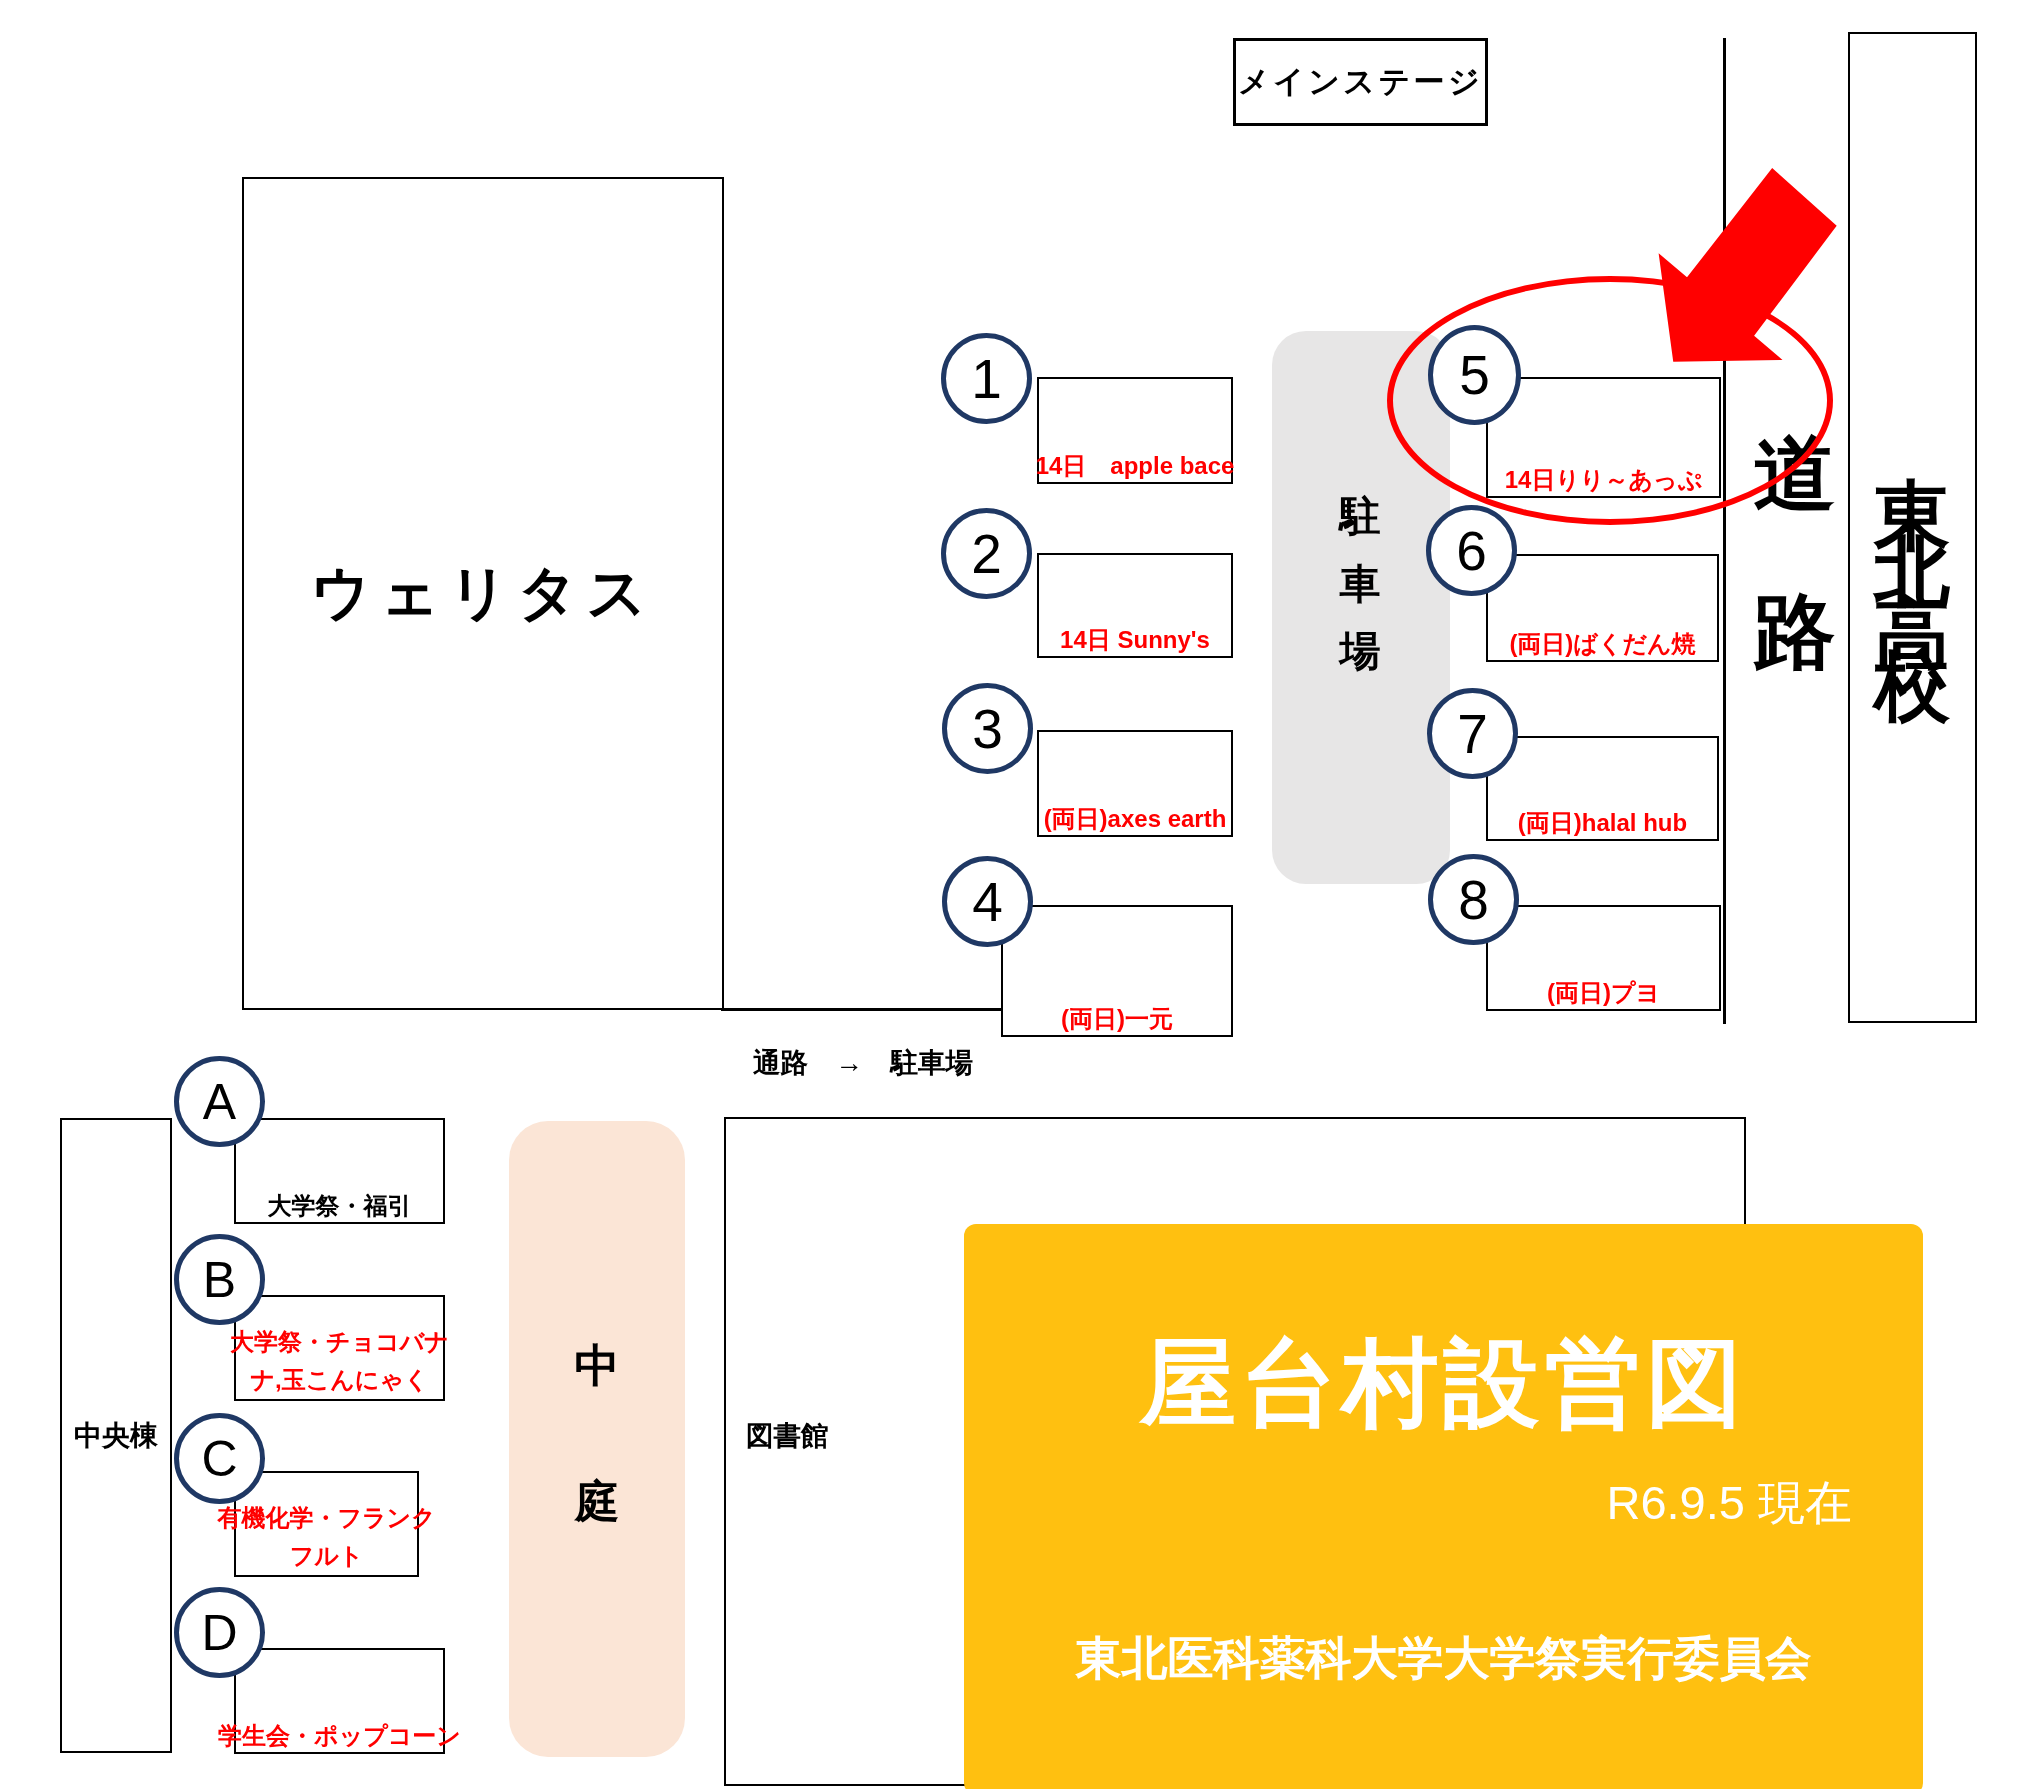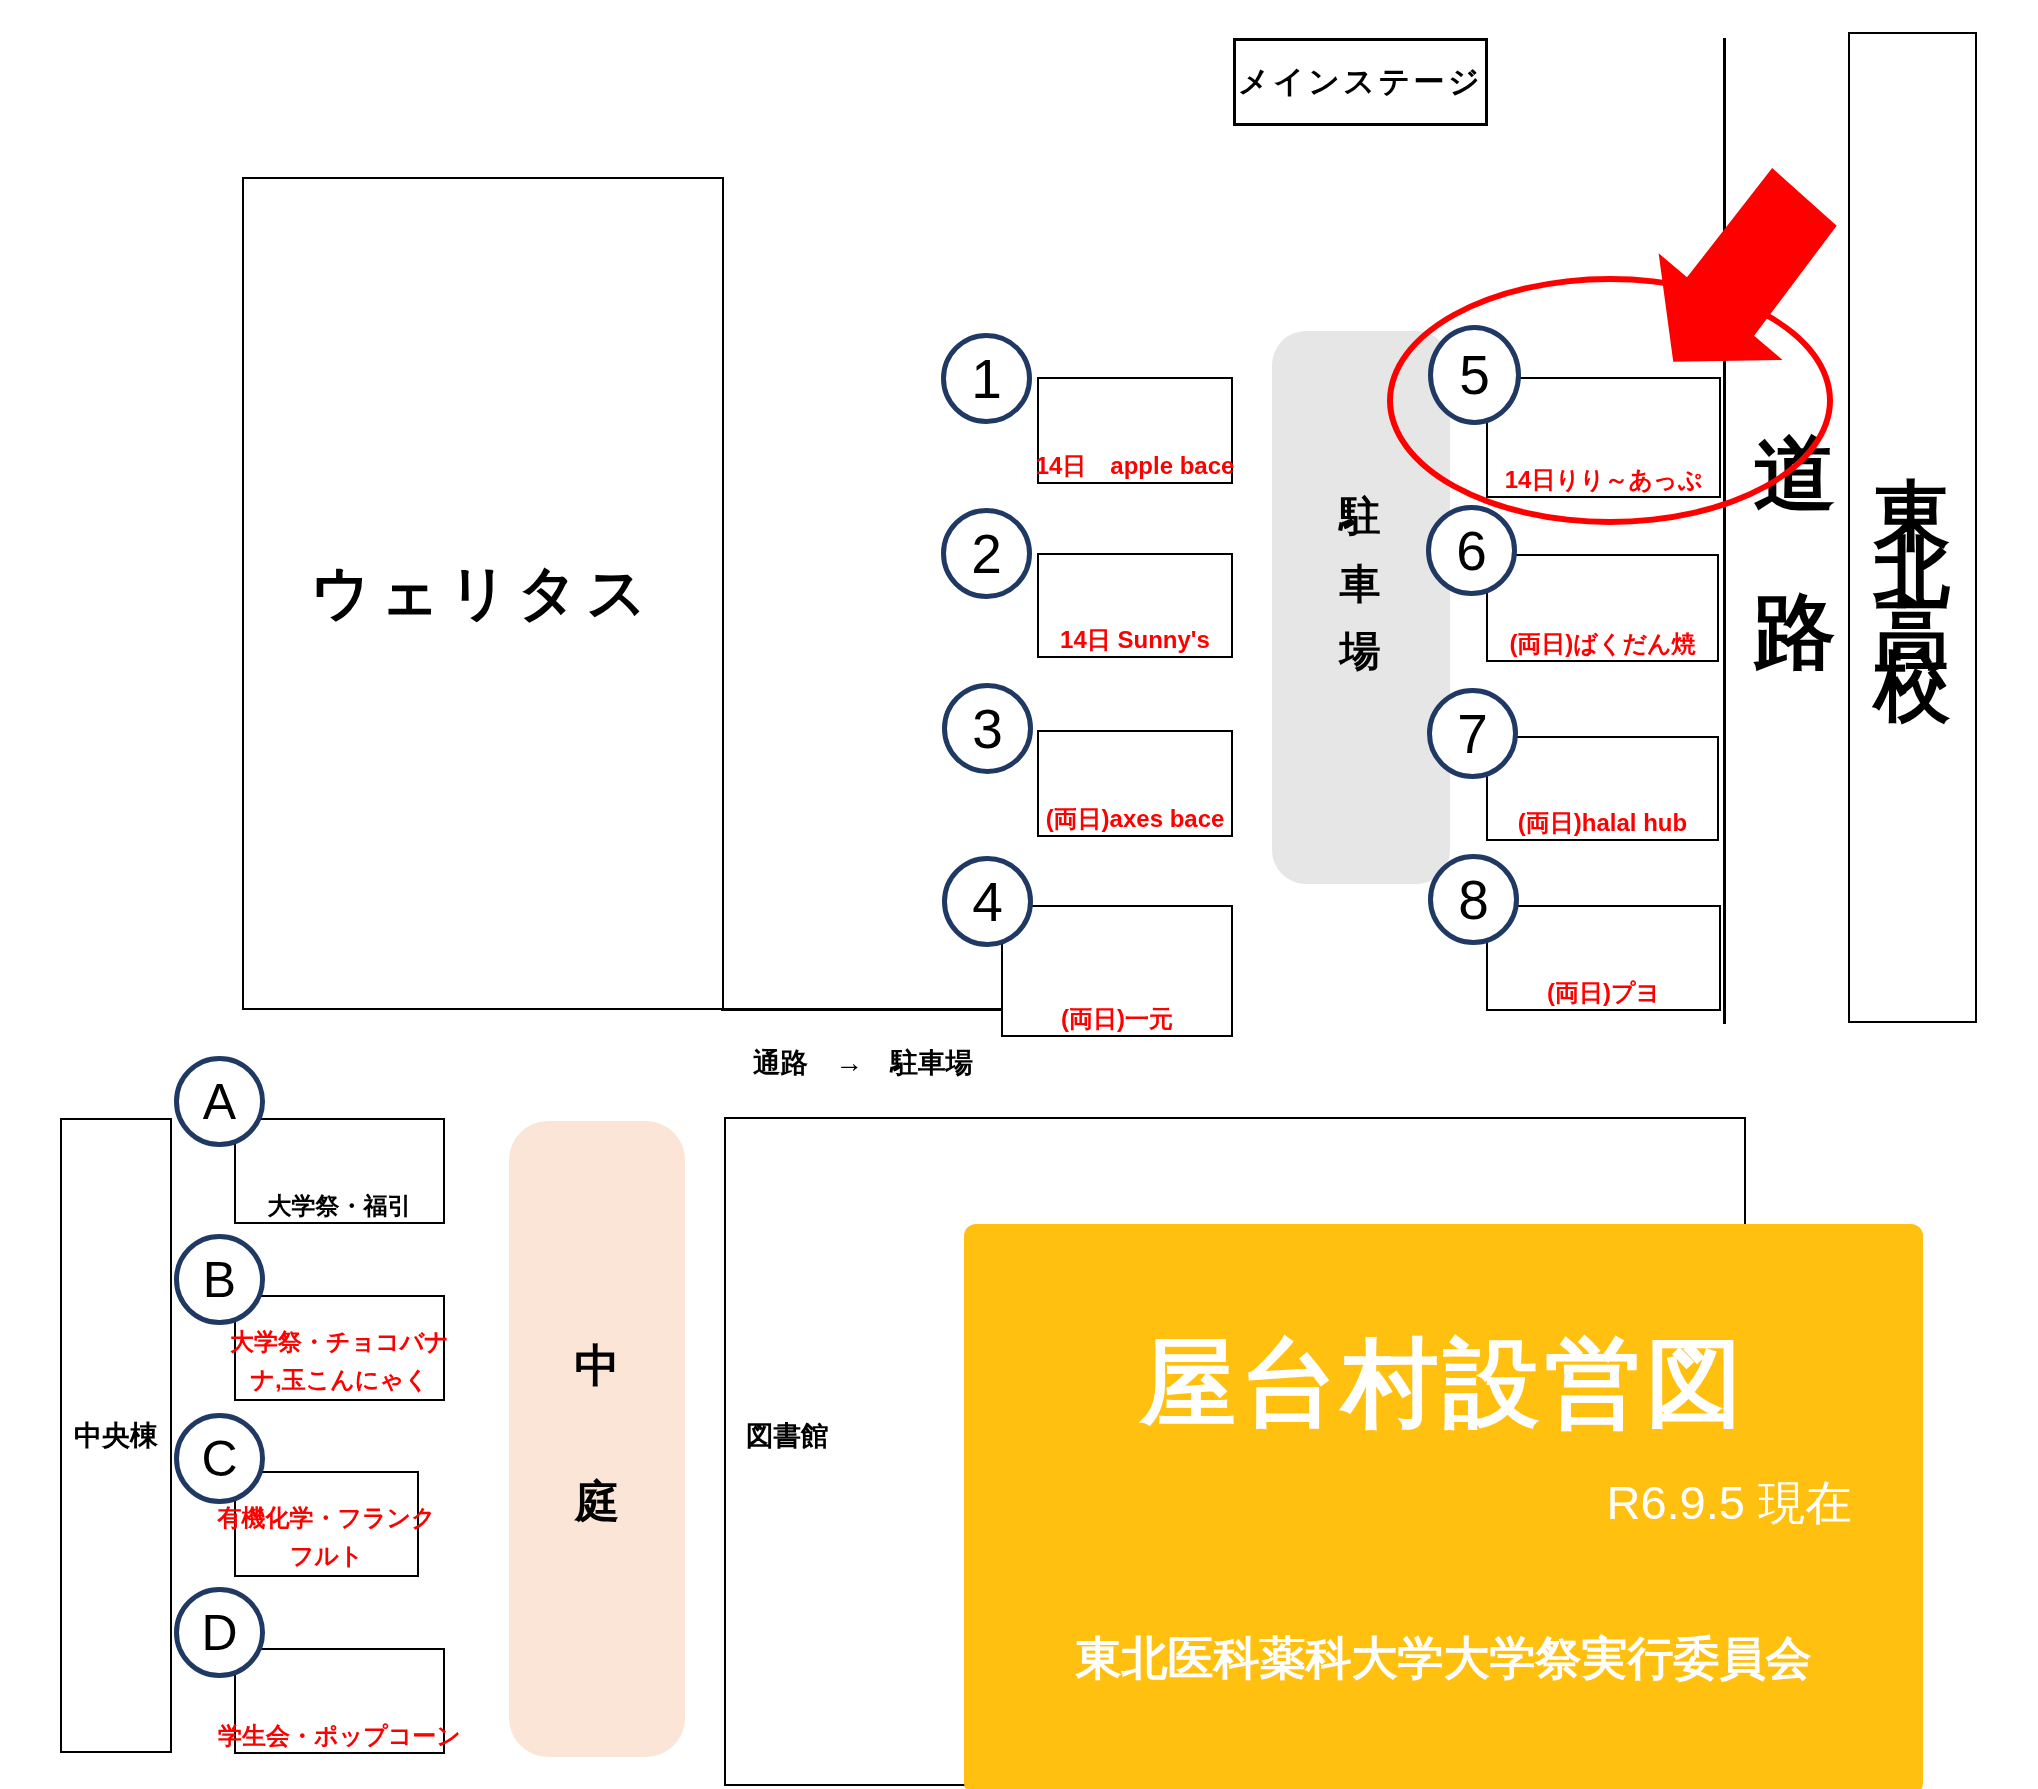--- a/index.html
+++ b/index.html
@@ -112,21 +112,21 @@
     <span class="vtext">駐車場</span>
   </div>
 
   <div class="stall s1">
     <span>14日　apple bace</span>
   </div>
   <div class="stall s2">
     <span>14日 Sunny's</span>
   </div>
   <div class="stall s3">
-    <span>(両日)axes bace</span>
+    <span>(両日)axes earth</span>
   </div>
   <div class="stall s4">
     <span>(両日)一元</span>
   </div>
 
   <div class="stall s5">
     <span>14日りり～あっぷ</span>
   </div>
   <div class="stall s6">
     <span>(両日)ばくだん焼</span>

